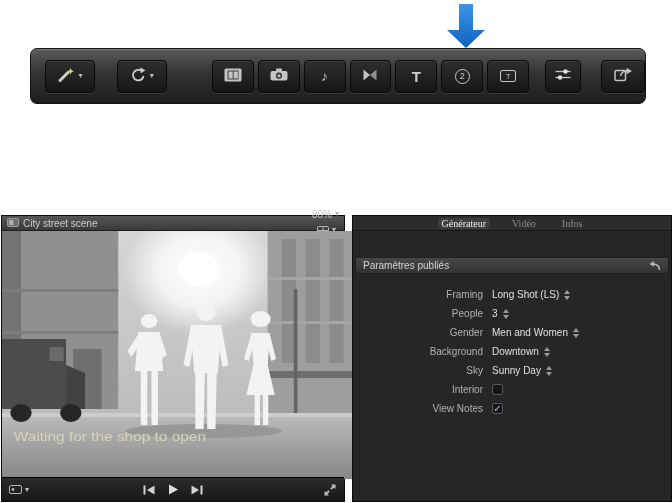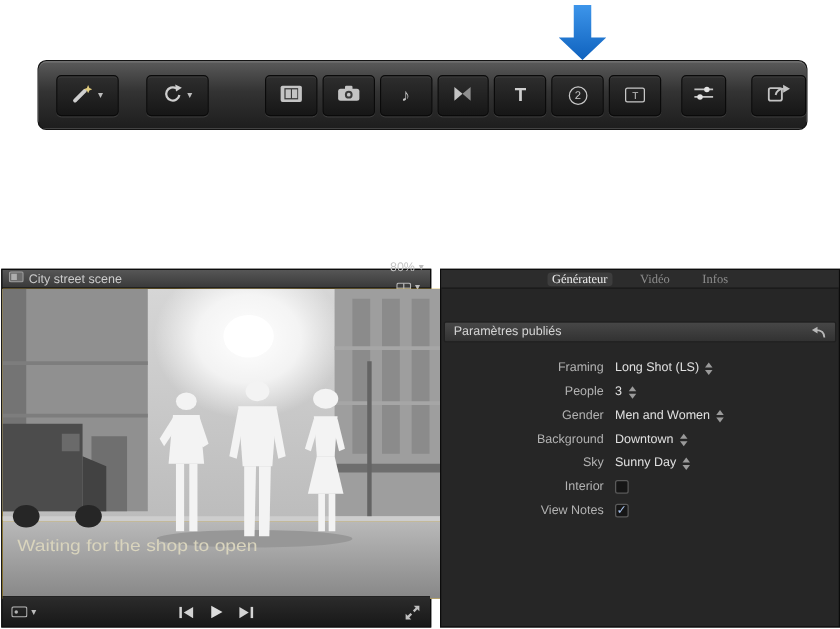--- a/index.html
+++ b/index.html
@@ -35,21 +35,21 @@
   
   #viewer { position:absolute; left:1px; top:215px; width:344px; height:287px;
     background:#141414; border:1px solid #0c0c0c; }
   #viewer-titlebar { position:absolute; left:0; top:0; right:0; height:15px;
     background:linear-gradient(#565656,#3a3a3a); display:flex; align-items:center;
     padding:0 5px; gap:4px; font-size:10px; color:#cccccc;
     border-bottom:1px solid #1c1c1c; }
   #viewer-title { flex:1; white-space:nowrap; overflow:hidden; }
   .tbar-right { display:flex; align-items:flex-start; gap:3px; color:#c4c4c4; font-size:10px;flex-direction:column; }
   #viewer-canvas { position:absolute; left:0; top:15px; width:408px; height:248px;
-    background:#eab308; }
+    background:#0f766e; }
   #viewer-canvas svg { display:block; width:100%; height:100%; }
   #viewer-bottombar { position:absolute; left:0; bottom:0; right:0; height:24px;
     background:linear-gradient(#2b2b2b,#181818); border-top:1px solid #000;
     display:flex; align-items:center; }
   #transport { position:absolute; left:50%; transform:translateX(-50%);
     display:flex; align-items:center; gap:12px; }
   .tr-btn { background:none; border:none; padding:0; display:flex; align-items:center; cursor:default; }
   #viewer-display-btn { position:absolute; left:7px; display:flex; align-items:center; gap:3px; }
   #fullscreen-btn { position:absolute; right:8px; display:flex; }
 

